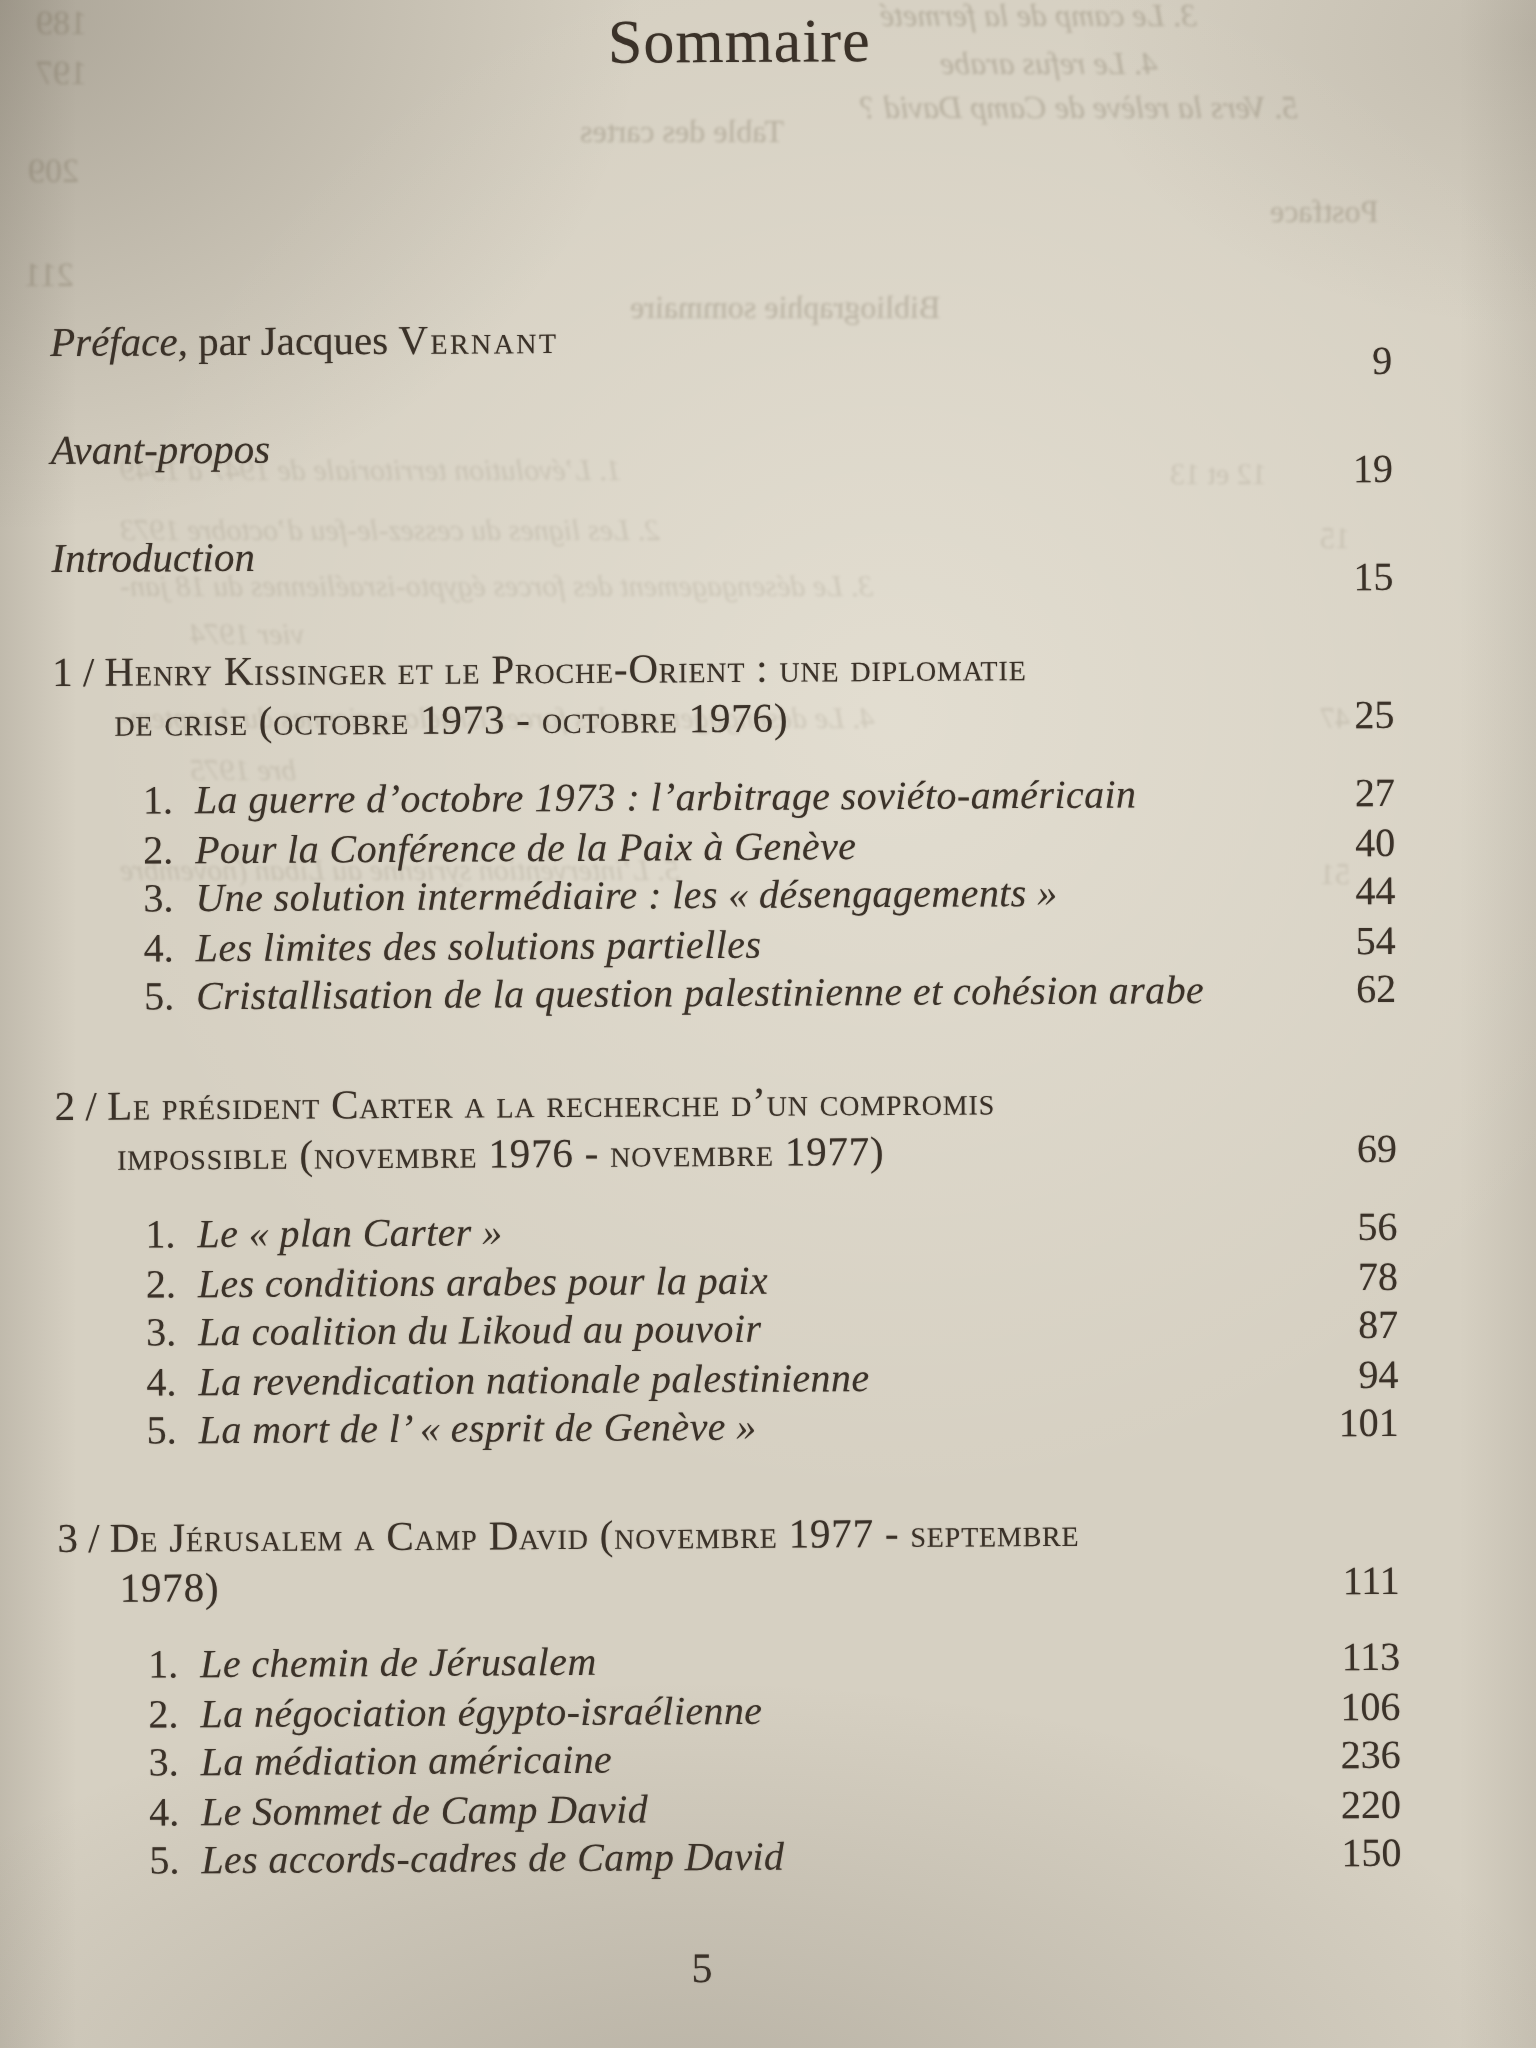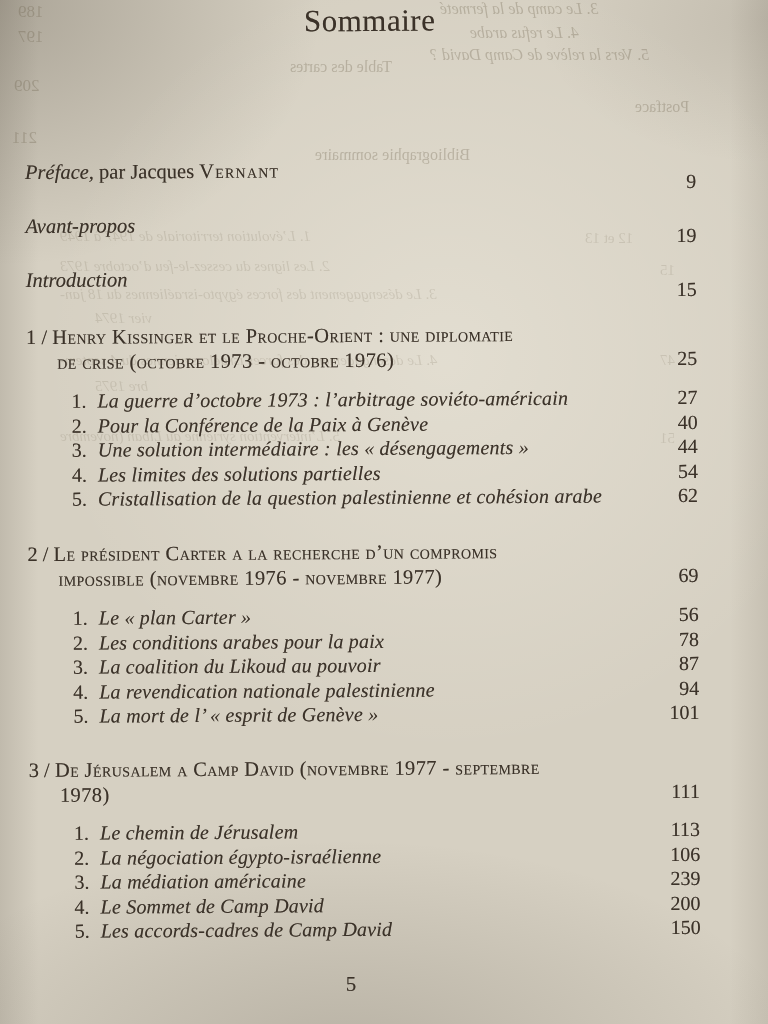--- a/index.html
+++ b/index.html
@@ -195,26 +195,26 @@
               <span class="num">113</span>
             </div>
             <div class="item">
               <span class="it-no">2.</span>
               <span class="it-text">La négociation égypto-israélienne</span>
               <span class="num">106</span>
             </div>
             <div class="item">
               <span class="it-no">3.</span>
               <span class="it-text">La médiation américaine</span>
-              <span class="num">239</span>
+              <span class="num">236</span>
             </div>
             <div class="item">
               <span class="it-no">4.</span>
               <span class="it-text">Le Sommet de Camp David</span>
-              <span class="num">200</span>
+              <span class="num">220</span>
             </div>
             <div class="item">
               <span class="it-no">5.</span>
               <span class="it-text">Les accords-cadres de Camp David</span>
               <span class="num">150</span>
             </div>
           </div>
         </div>
       </div>
   </div>

